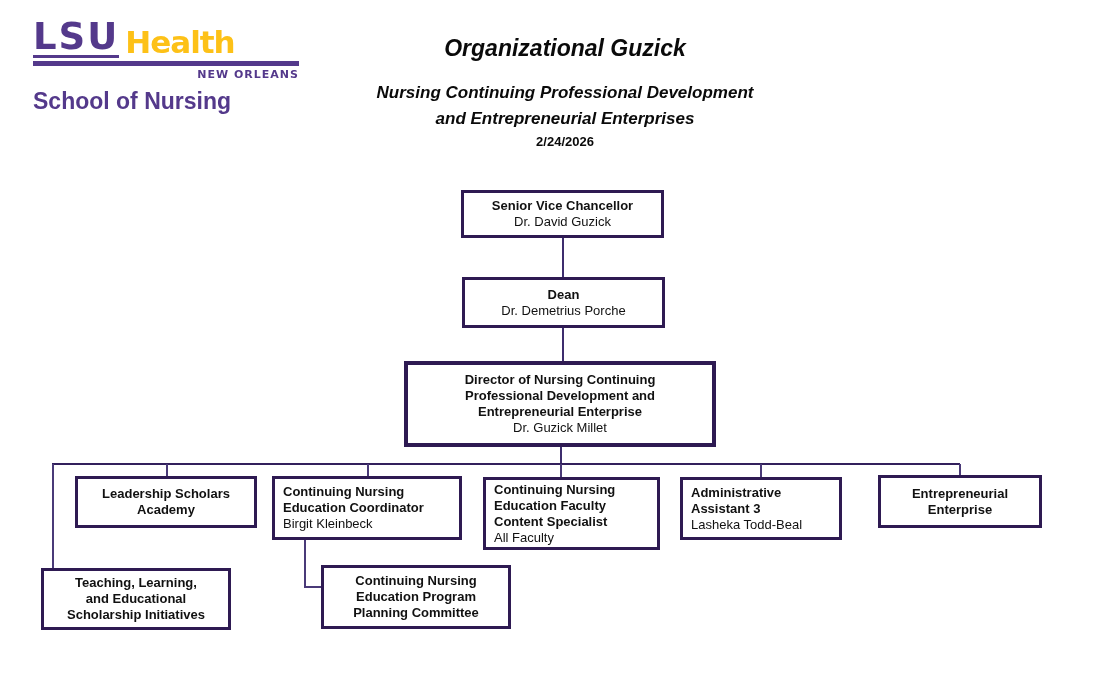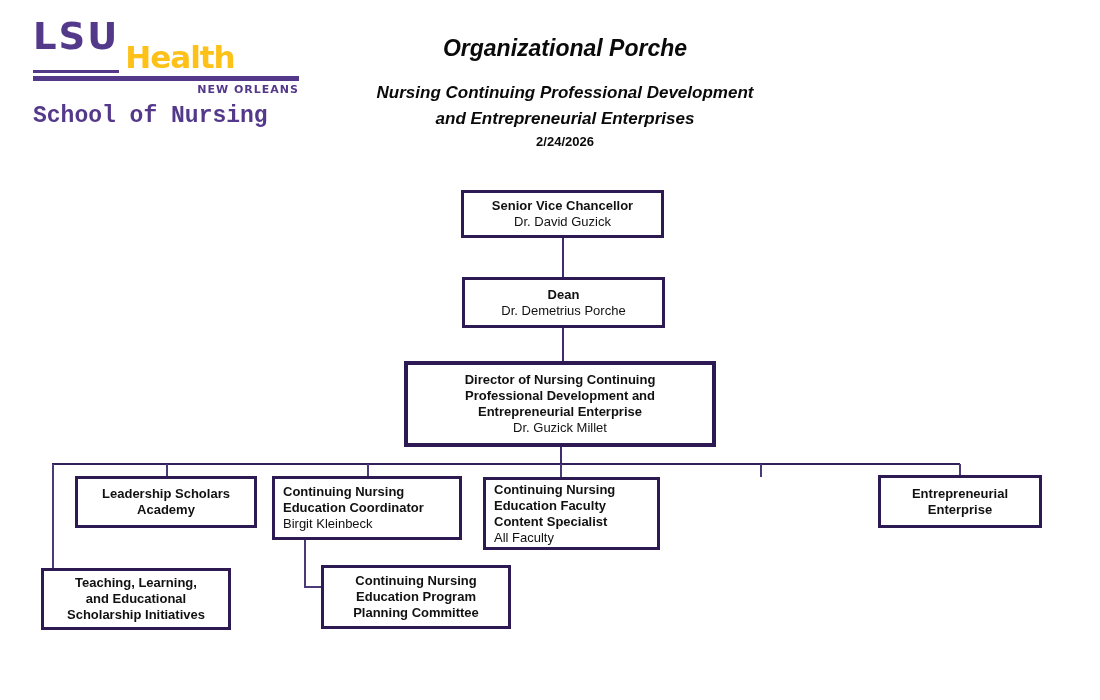--- a/index.html
+++ b/index.html
@@ -6,33 +6,33 @@
   .canvas{
     position:relative;width:1100px;height:700px;background:#ffffff;overflow:hidden;
     font-family:"Liberation Sans",sans-serif;color:#111;
   }
 
   
   .logo{position:absolute;left:33px;top:18px;width:266px;}
   .logo-row1{display:flex;align-items:flex-end;line-height:1;}
   .logo-lsu{
     font-family:"DejaVu Sans",sans-serif;font-weight:bold;font-size:37px;
-    color:#54398B;letter-spacing:2px;border-bottom:3px solid #54398B;padding-bottom:15px;
+    color:#54398B;letter-spacing:2px;border-bottom:3px solid #54398B;padding-bottom:0;
   }
   .logo-health{
     font-family:"DejaVu Sans",sans-serif;font-weight:bold;font-size:31px;
     color:#FDC117;margin-left:6px;letter-spacing:-1px;
   }
   .logo-bar{height:5px;background:#54398B;margin-top:3px;}
   .logo-neworleans{
     font-family:"DejaVu Sans",sans-serif;font-weight:bold;font-size:11px;
     color:#54398B;text-align:right;letter-spacing:1px;margin-top:2px;
   }
   .logo-school{
-    font-family:Liberation Mono, monospace;font-weight:bold;font-size:23px;
+    font-family:Liberation Sans, sans-serif;font-weight:bold;font-size:23px;
     color:#54398B;margin-top:7px;letter-spacing:0px;
   }
 
   
   .header{position:absolute;left:330px;top:35px;width:470px;text-align:center;color:#0a0a0a;}
   .header-title{font-size:23px;font-weight:bold;font-style:italic;line-height:1.2;}
   .header-subtitle{font-size:17px;font-weight:bold;font-style:italic;line-height:1.55;white-space:pre-line;margin-top:17px;}
   .header-date{font-size:13px;font-weight:bold;margin-top:2px;}
 
   
@@ -82,21 +82,21 @@
     <div class="logo-row1">
       <span class="logo-lsu">LSU</span>
       <span class="logo-health">Health</span>
     </div>
     <div class="logo-bar"></div>
     <div class="logo-neworleans">NEW ORLEANS</div>
     <div class="logo-school">School of Nursing</div>
   </div>
 
   <div class="header">
-    <div class="header-title">Organizational Porche</div>
+    <div class="header-title">Organizational Guzick</div>
     <div class="header-subtitle">Nursing Continuing Professional Development
 and Entrepreneurial Enterprises</div>
     <div class="header-date">2/24/2026</div>
   </div>
 
   <div class="vline" id="c-svc-dean"></div>
   <div class="vline" id="c-dean-dir"></div>
   <div class="vline" id="c-dir-bus"></div>
   <div class="hline" id="c-bus"></div>
   <div class="vline" id="c-stub-tlesi"></div>
@@ -136,20 +136,25 @@
     <div class="node-name">Birgit Kleinbeck</div>
   </div>
 
   <div class="node left" id="node-cnefcs">
     <div class="node-title">Continuing Nursing
 Education Faculty
 Content Specialist</div>
     <div class="node-name">All Faculty</div>
   </div>
 
+  <div class="node left" id="node-aa3">
+    <div class="node-title">Administrative
+Assistant 3</div>
+    <div class="node-name">Lasheka Todd-Beal</div>
+  </div>
 
   <div class="node center" id="node-ee">
     <div class="node-title">Entrepreneurial
 Enterprise</div>
   </div>
 
   <div class="node center" id="node-tlesi">
     <div class="node-title">Teaching, Learning,
 and Educational
 Scholarship Initiatives</div>

